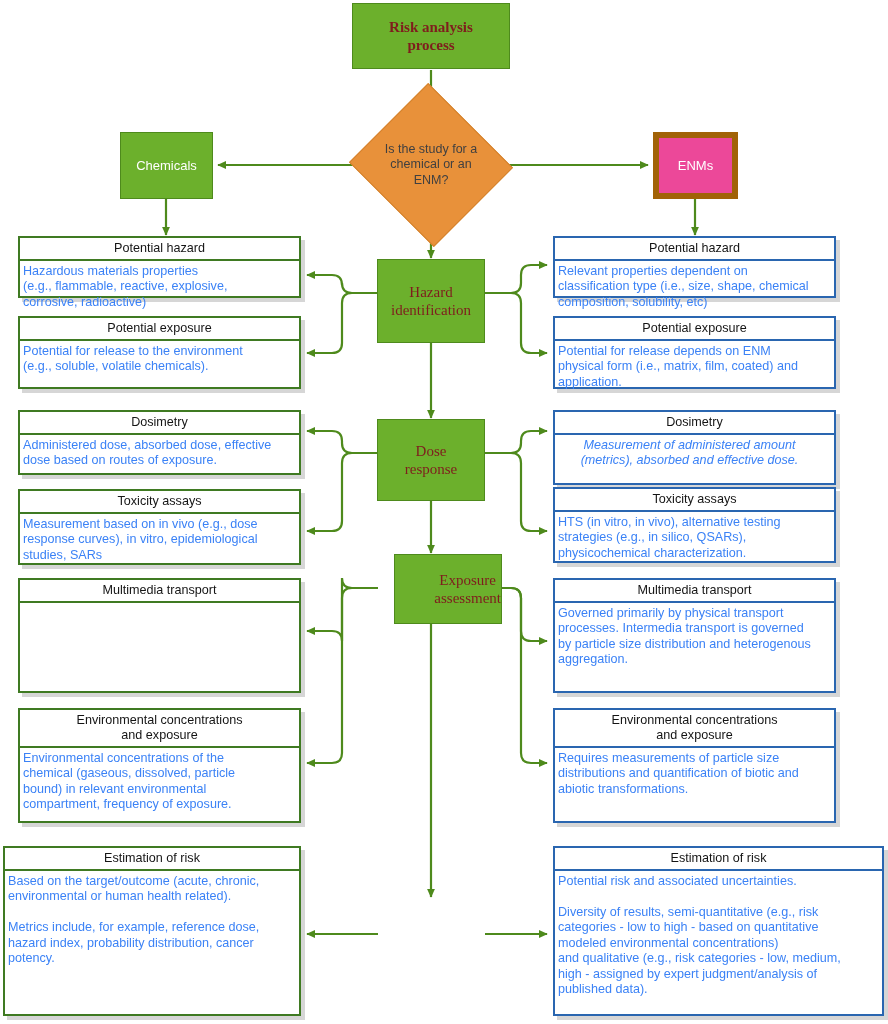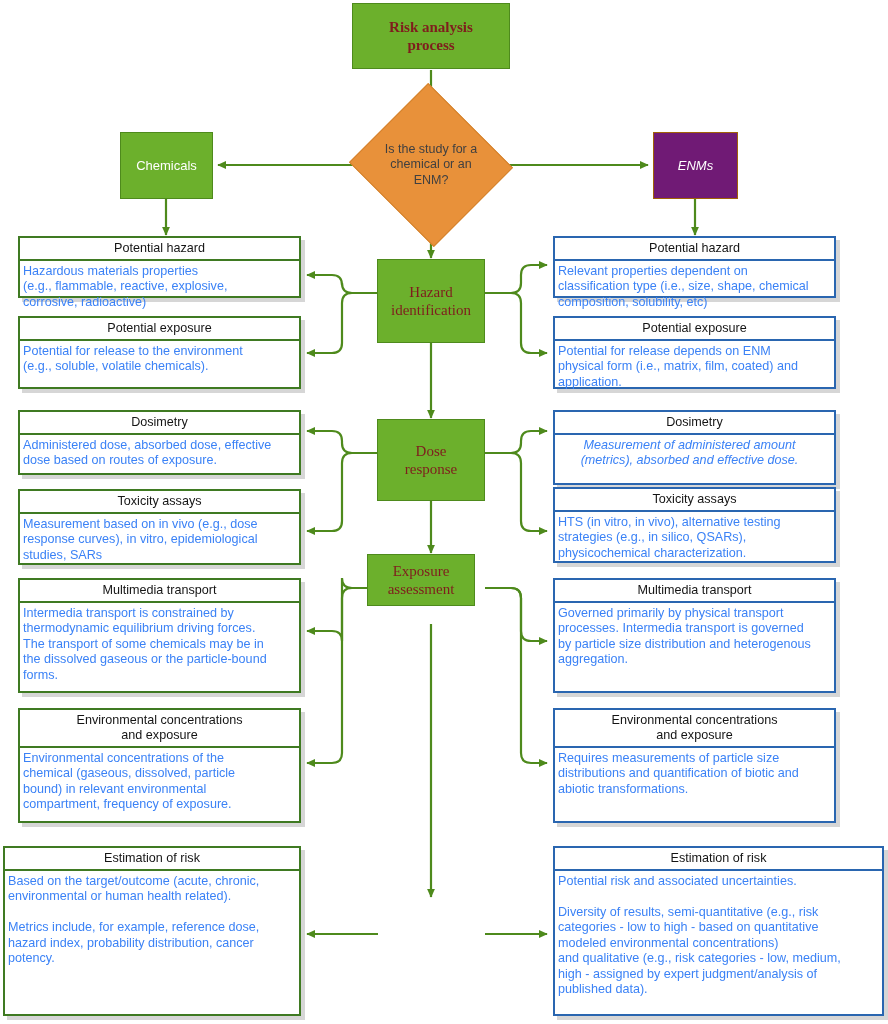--- a/index.html
+++ b/index.html
@@ -46,21 +46,21 @@
     display:flex;
     align-items:center;
     justify-content:center;
     text-align:center;
     font-size:13px;
     color:#ffffff;
     box-sizing:border-box;
     z-index:4;
   }
   .term.green{background:#6cb02c;border:1px solid #4e8a1c;}
-  .term.blue{background:#701a75;border:1px solid #a16207;font-style:italic;}
+  .term.blue{background:#ec4899;border:6px solid #a16207;}
 
   
   .diamond{
     position:absolute;
     z-index:4;
   }
   .diamond .shape{
     position:absolute;
     left:0; top:0;
     width:100%; height:100%;
@@ -185,21 +185,21 @@
   <div class="proc" style="left:377px; top:259px; width:108px; height:84px;">
     <span style="white-space:pre-line">Hazard
 identification</span>
   </div>
 
   <div class="proc" style="left:377px; top:419px; width:108px; height:82px;">
     <span style="white-space:pre-line">Dose
 response</span>
   </div>
 
-  <div class="proc" style="left:367px; top:554px; width:108px; height:52px;">
+  <div class="proc" style="left:394px; top:554px; width:108px; height:70px;justify-content:flex-end;">
     <span style="white-space:pre-line">Exposure
 assessment</span>
   </div>
 
 
   <div class="term green" style="left:120px; top:132px; width:93px; height:67px;">
     <span>Chemicals</span>
   </div>
 
   <div class="term blue" style="left:653px; top:132px; width:85px; height:67px;">
@@ -227,25 +227,20 @@
 
   <div class="card green" style="left:18px; top:489px; width:283px; height:76px;">
     <div class="chead" style="white-space:pre-line">Toxicity assays</div>
     <div class="cbody">Measurement based on in vivo (e.g., dose
 response curves), in vitro, epidemiological
 studies, SARs</div>
   </div>
 
   <div class="card green" style="left:18px; top:578px; width:283px; height:115px;">
     <div class="chead" style="white-space:pre-line">Multimedia transport</div>
-    <div class="cbody">Intermedia transport is constrained by
-thermodynamic equilibrium driving forces.
-The transport of some chemicals may be in
-the dissolved gaseous or the particle-bound
-forms.</div>
   </div>
 
   <div class="card green" style="left:18px; top:708px; width:283px; height:115px;">
     <div class="chead" style="white-space:pre-line">Environmental concentrations
 and exposure</div>
     <div class="cbody">Environmental concentrations of the
 chemical (gaseous, dissolved, particle
 bound) in relevant environmental
 compartment, frequency of exposure.</div>
   </div>

